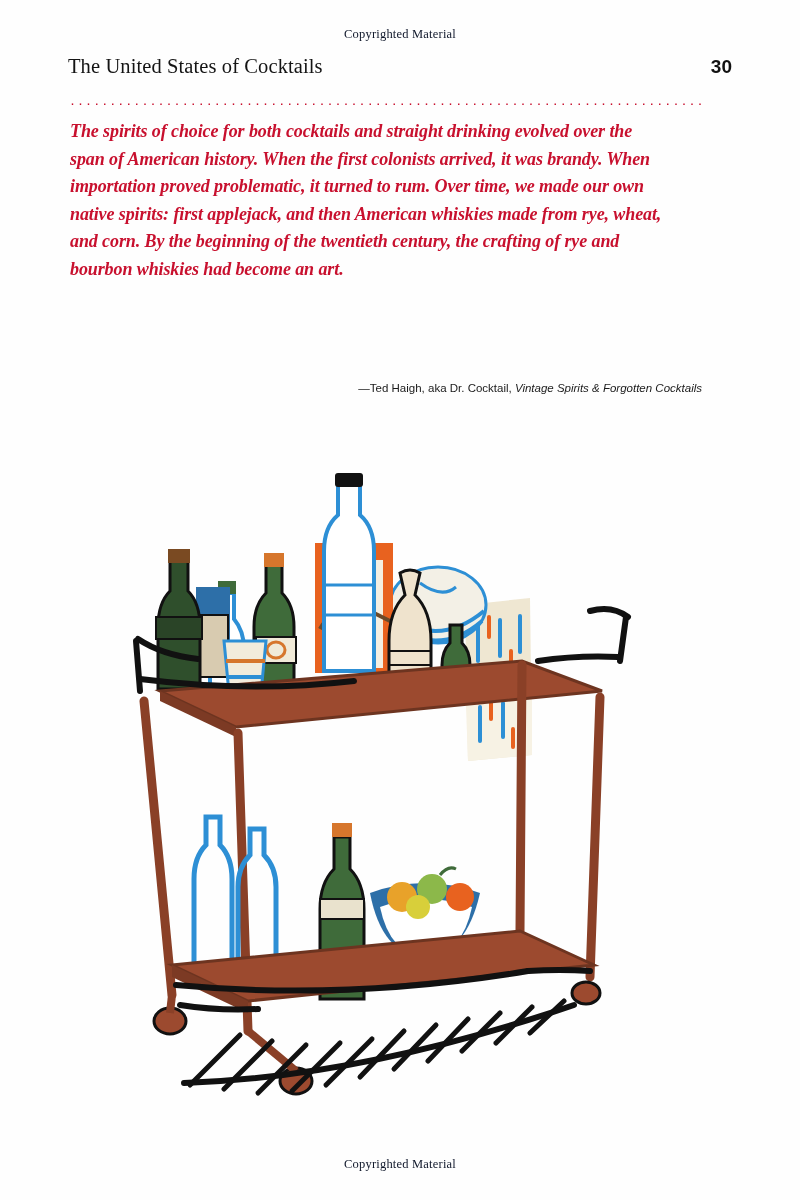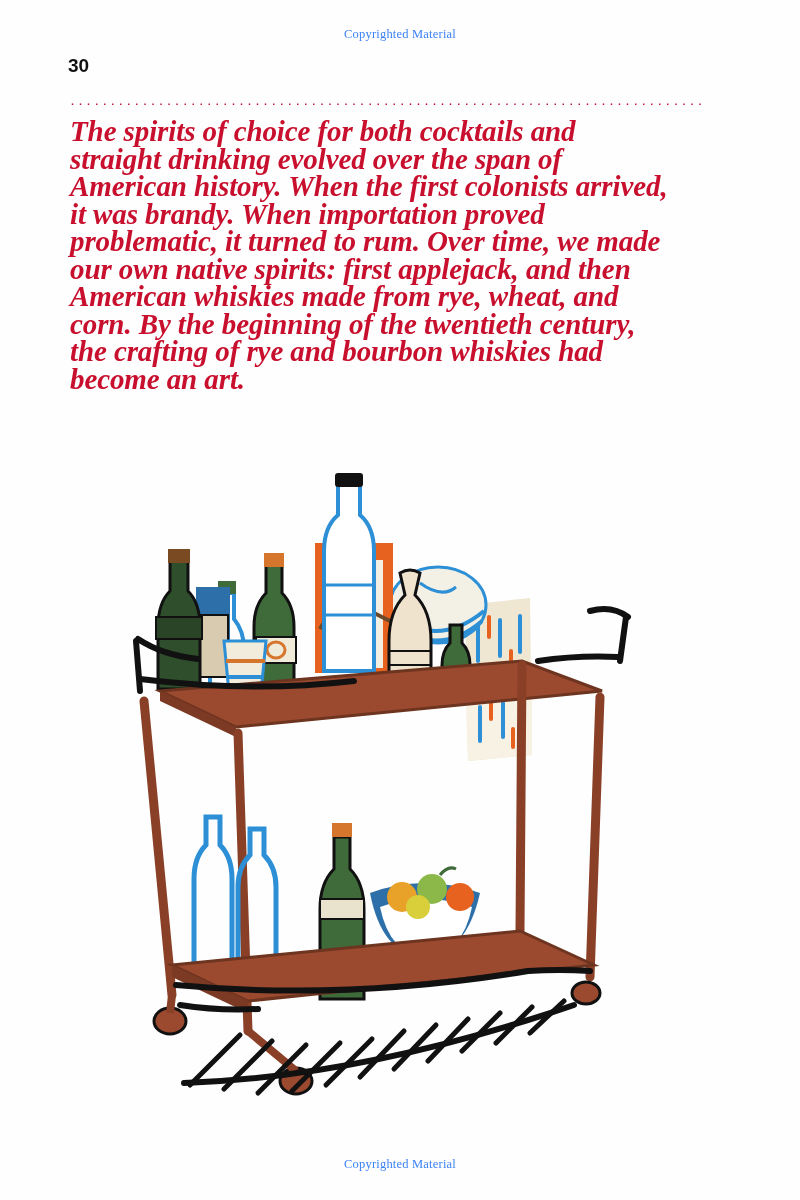--- a/index.html
+++ b/index.html
@@ -22,21 +22,21 @@
     background: #fefefe;
   }
 
   .watermark {
     position: absolute;
     left: 0;
     width: 100%;
     text-align: center;
     font-family: "Liberation Serif", serif;
     font-size: 12.5px;
-    color: #3b82f6;
+    color: #0f172a;
     letter-spacing: 0.2px;
   }
   .watermark.top { top: 27px; }
   .watermark.bottom { top: 1157px; }
 
   .running-head {
     position: absolute;
     top: 55px;
     left: 68px;
     right: 68px;
@@ -74,21 +74,21 @@
 
   .pull-quote {
     position: absolute;
     top: 118px;
     left: 70px;
     width: 600px;
     color: #c8102e;
     font-family: "Liberation Serif", serif;
     font-style: italic;
     font-weight: bold;
-    font-size: 29px;
+    font-size: 18px;
     line-height: 27.5px;
     letter-spacing: -0.1px;
   }
 
   .attribution {
     position: absolute;
     top: 382px;
     left: 70px;
     width: 632px;
     text-align: right;
@@ -110,27 +110,31 @@
   .illustration svg { display: block; }
 </style>
 </head>
 <body>
 
 <div class="page">
 
   <div class="watermark top">Copyrighted Material</div>
 
   <div class="running-head">
+    <div class="chapter-title">The United States of Cocktails</div>
     <div class="folio">30</div>
   </div>
 
   <div class="dotted-rule">······································································································································</div>
 
   <div class="pull-quote">The spirits of choice for both cocktails and straight drinking evolved over the span of American history. When the first colonists arrived, it was brandy. When importation proved problematic, it turned to rum. Over time, we made our own native spirits: first applejack, and then American whiskies made from rye, wheat, and corn. By the beginning of the twentieth century, the crafting of rye and bourbon whiskies had become an art.</div>
 
+  <div class="attribution">
+    <span>—Ted Haigh, aka Dr. Cocktail, </span><span class="work">Vintage Spirits &amp; Forgotten Cocktails</span>
+  </div>
 
   <div class="illustration">
     <svg viewBox="0 0 560 650" width="560" height="650" xmlns="http://www.w3.org/2000/svg">
 
       <g>
         <path d="M345 140 L410 133 L412 290 L348 296 Z" fill="#efe7d2"></path>
         <path d="M345 215 L412 208 L412 290 L348 296 Z" fill="#f7f2e4"></path>
 
         <g stroke="#2d8fd5" stroke-width="4" stroke-linecap="round">
           <line x1="358" y1="160" x2="358" y2="196"></line>

